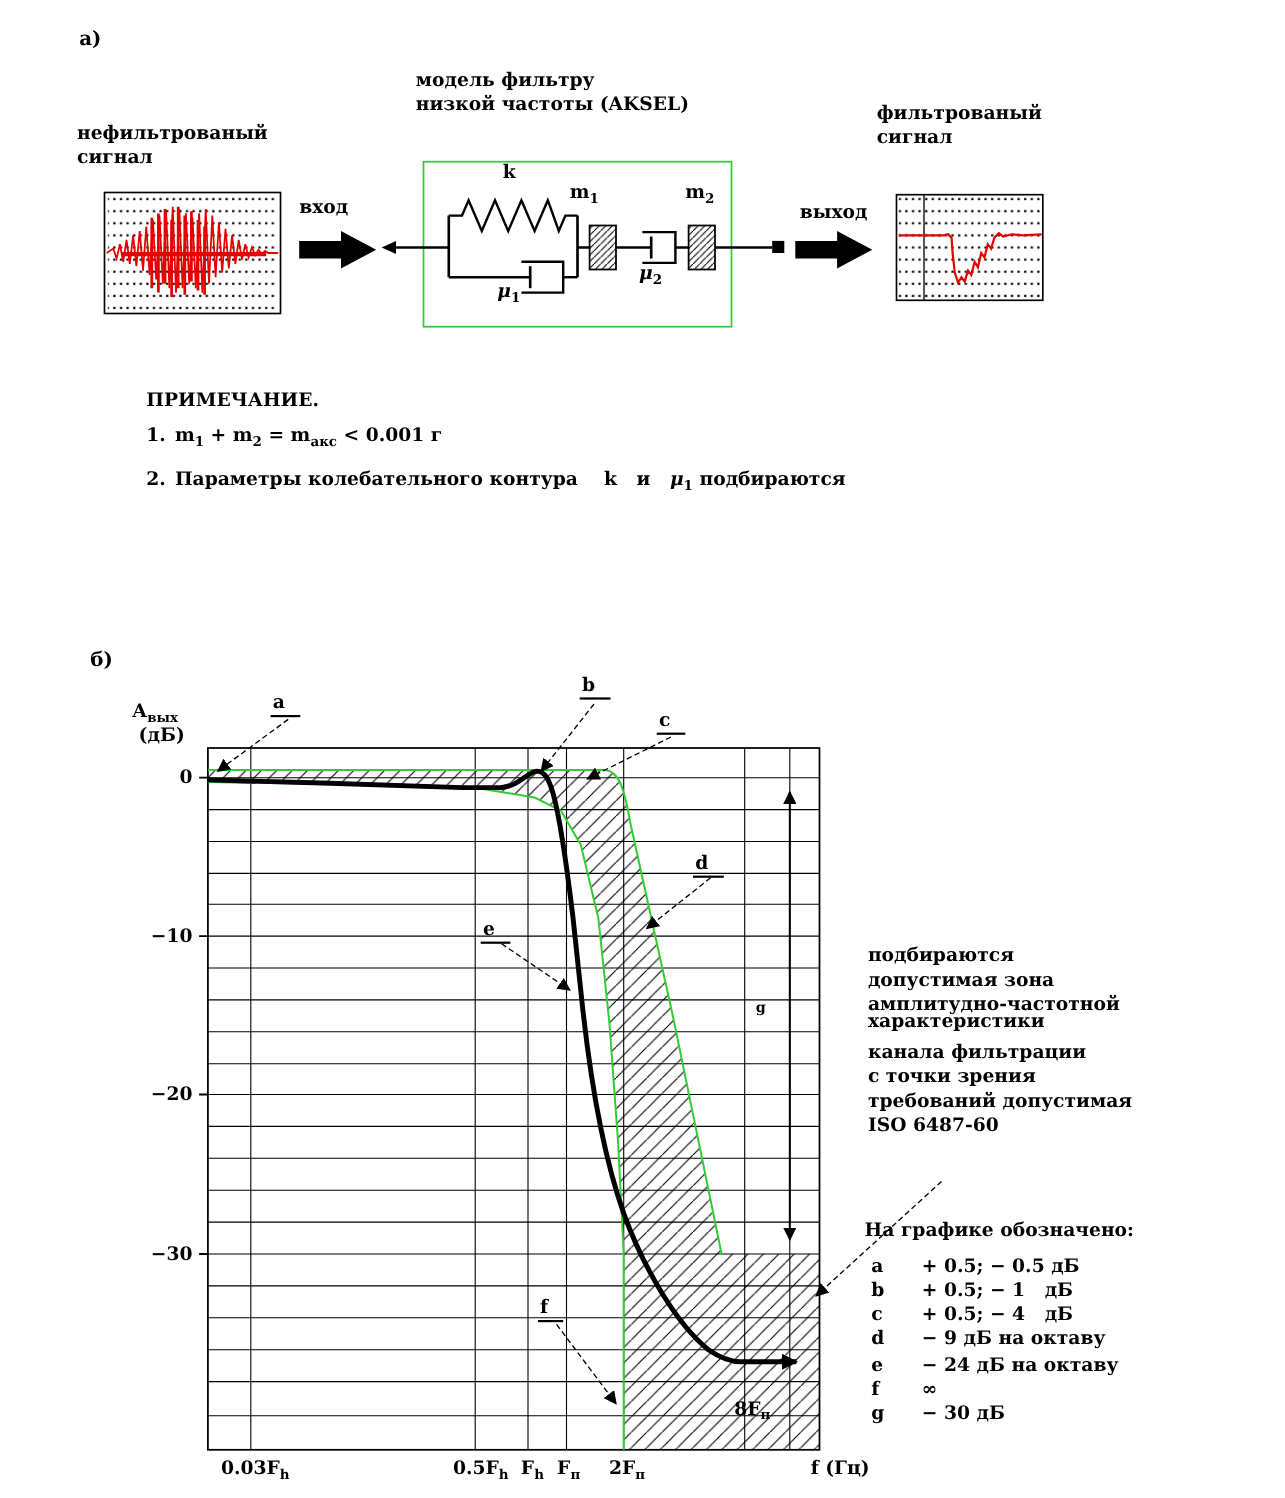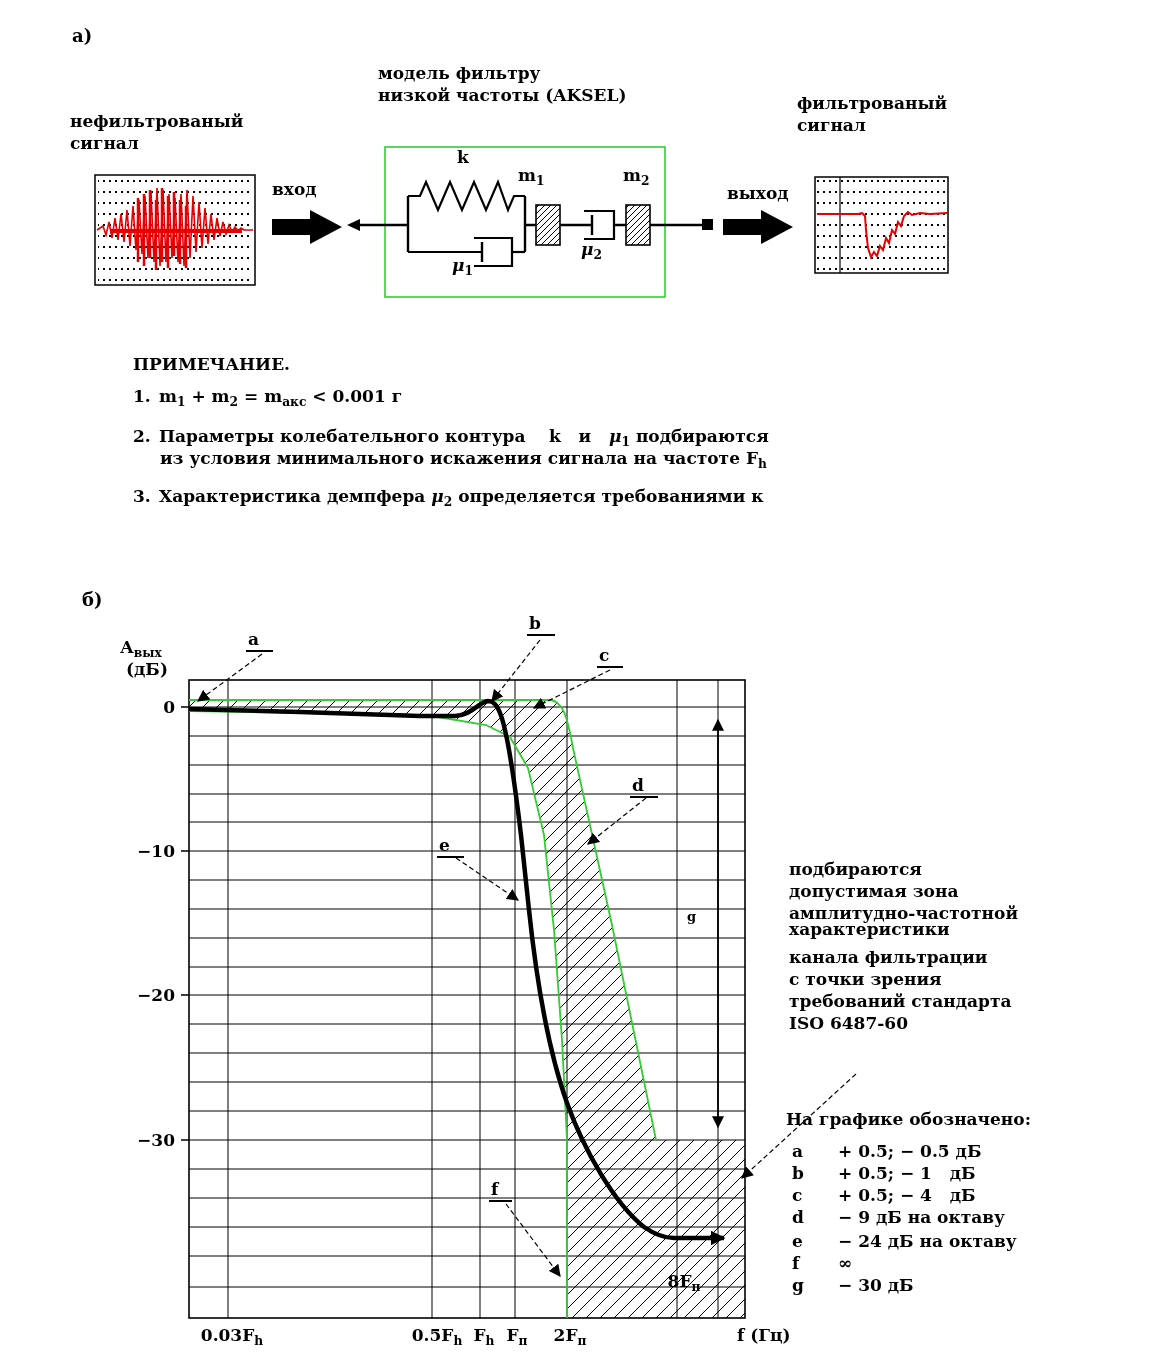--- a/index.html
+++ b/index.html
@@ -135,27 +135,21 @@
 
 <div class="t" style="left:133px;top:355px">ПРИМЕЧАНИЕ.</div>
 
 <div class="t" style="left:133px;top:387px">
   <span class="num">1.</span><span>m</span><sub>1</sub><span> + m</span><sub>2</sub><span> = m</span><sub>акс</sub><span> &lt; 0.001 г</span>
 </div>
 
 <div class="t" style="left:133px;top:427px">
   <span class="num">2.</span><span>Параметры колебательного контура&nbsp;&nbsp;&nbsp;&nbsp;k&nbsp;&nbsp;&nbsp;и&nbsp;&nbsp;&nbsp;</span><span class="mu">μ</span><sub>1</sub><span>&nbsp;подбираются</span>
 </div>
-<div class="t" style="left:160px;top:449px">
-  <span>из условия минимального искажения сигнала на частоте&nbsp;</span><span>F</span><sub>h</sub>
-</div>
-
-<div class="t" style="left:133px;top:487px">
-  <span class="num">3.</span><span>Характеристика демпфера&nbsp;</span><span class="mu">μ</span><sub>2</sub><span>&nbsp;определяется требованиями к</span>
-</div>
+
 
 <div class="t big" style="left:82px;top:590px">б)</div>
 
 <div class="t" style="left:120px;top:638px"><span>А</span><sub>вых</sub></div>
 <div class="t" style="left:126px;top:660px">(дБ)</div>
 
 <div class="t rt" style="left:130px;top:698px;width:45px">0</div>
 <div class="t rt" style="left:130px;top:842px;width:45px">−10</div>
 <div class="t rt" style="left:130px;top:986px;width:45px">−20</div>
 <div class="t rt" style="left:130px;top:1131px;width:45px">−30</div>
@@ -175,21 +169,21 @@
 <div class="t ul" style="left:437px;top:836px">e</div>
 <div class="t ul" style="left:489px;top:1180px">f</div>
 <div class="t tiny" style="left:687px;top:910px">g</div>
 
 <div class="t" style="left:789px;top:860px">подбираются</div>
 <div class="t" style="left:789px;top:882px">допустимая зона</div>
 <div class="t" style="left:789px;top:904px">амплитудно-частотной</div>
 <div class="t" style="left:789px;top:920px">характеристики</div>
 <div class="t" style="left:789px;top:948px">канала фильтрации</div>
 <div class="t" style="left:789px;top:970px">с точки зрения</div>
-<div class="t" style="left:789px;top:992px">требований стандарта</div>
+<div class="t" style="left:789px;top:992px">требований допустимая</div>
 <div class="t" style="left:789px;top:1014px">ISO 6487-60</div>
 
 <div class="t" style="left:786px;top:1110px">На графике обозначено:</div>
 
 <div class="t" style="left:792px;top:1142px">a</div>
 <div class="t" style="left:838px;top:1142px">+ 0.5; − 0.5 дБ</div>
 <div class="t" style="left:792px;top:1164px">b</div>
 <div class="t" style="left:838px;top:1164px">+ 0.5; − 1&nbsp;&nbsp; дБ</div>
 <div class="t" style="left:792px;top:1186px">c</div>
 <div class="t" style="left:838px;top:1186px">+ 0.5; − 4&nbsp;&nbsp; дБ</div>

